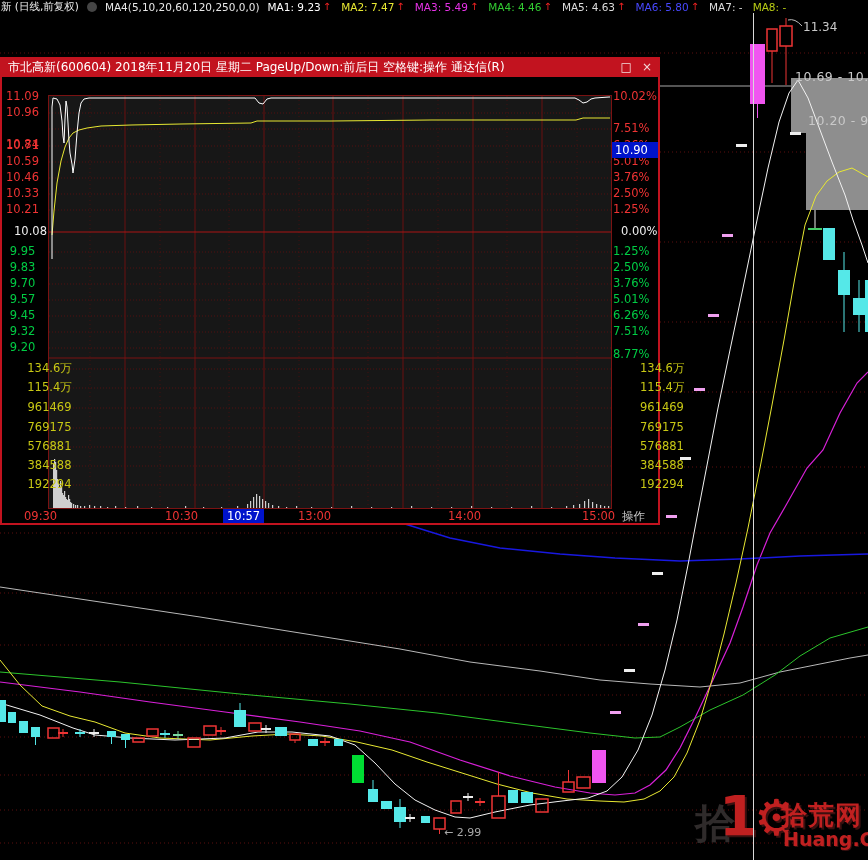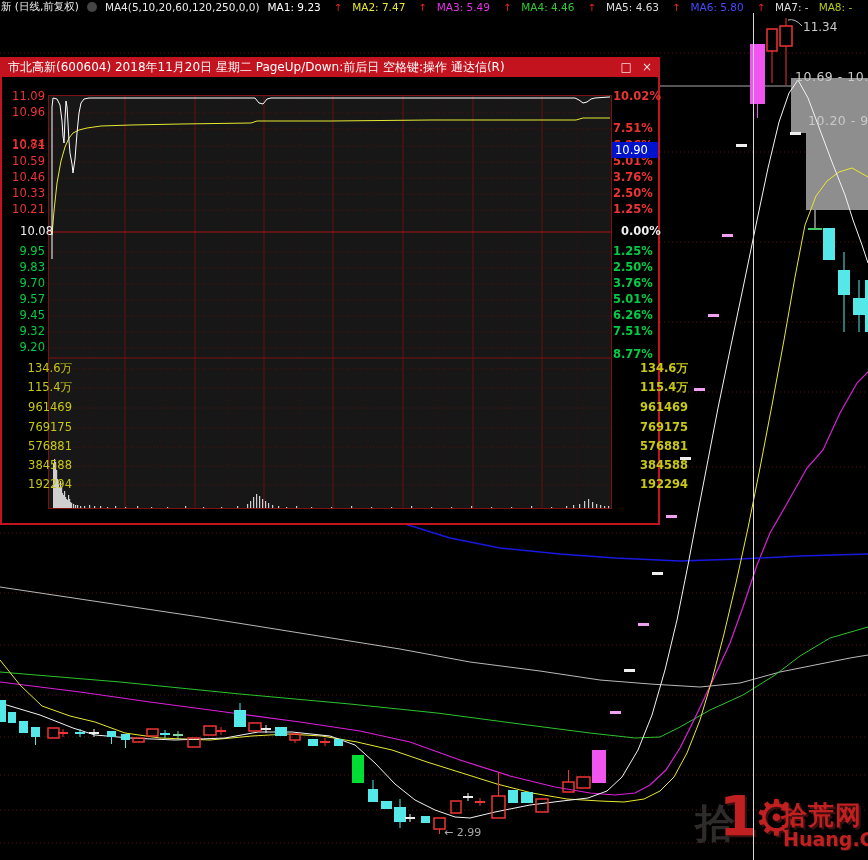--- a/index.html
+++ b/index.html
@@ -2,21 +2,21 @@
 <html><head>
 <meta charset="utf-8">
 <style>
   html,body{margin:0;padding:0;background:#000;}
   .screen{position:relative;width:868px;height:860px;background:#000;overflow:hidden;
           font-family:"DejaVu Sans",sans-serif;color:#ddd;}
   
   .topbar{position:absolute;left:0;top:0;width:868px;height:13px;background:#000;z-index:5;
           display:flex;align-items:center;gap:8px;font-size:10.5px;white-space:nowrap;padding-left:1px;}
   .topbar .circle{width:10px;height:10px;border-radius:50%;background:#454545;display:inline-block;flex:none;}
-  .mi{display:inline-flex;gap:13px;align-items:flex-end;}
+  .mi{display:inline-flex;gap:2px;align-items:center;}
   .arr{color:#ee2222;font-size:10px;}
   
   #main-svg{position:absolute;left:0;top:0;z-index:1;}
   .boxlabel{position:absolute;z-index:2;font-size:12.5px;color:#c9c9c9;letter-spacing:0.5px;white-space:nowrap;}
   .ann{position:absolute;z-index:2;font-size:12px;color:#c9c9c9;white-space:nowrap;}
   .vline{position:absolute;left:753px;top:13px;width:1px;height:847px;background:#d8d8d8;z-index:4;}
   
   .wm{position:absolute;left:693px;top:786px;width:175px;height:72px;z-index:3;}
   .wm-ghost{position:absolute;left:2px;top:10px;font-size:40px;font-weight:bold;color:#2f2b2b;letter-spacing:-2px;}
   .wm-ten{position:absolute;left:26px;top:2px;font-size:56px;font-weight:bold;color:#c02020;line-height:56px;
@@ -31,22 +31,22 @@
          box-shadow:inset 0 0 0 2px #c2131f;}
   .ptitle{position:absolute;left:2px;top:1px;width:656px;height:19px;background:#c2131f;color:#fff;
           font-size:12px;line-height:19px;display:flex;justify-content:space-between;padding:0 6px;box-sizing:border-box;}
   .pbtns{display:flex;gap:10px;font-size:12px;color:#f2d9d9;}
   .pinfo{position:absolute;left:0;top:22px;width:660px;height:16px;font-size:12px;}
   .pinfo span{position:absolute;top:0;}
   .restore-ic{position:absolute;left:596px;top:2px;width:12px;height:10px;border:1px solid #ddd;border-radius:2px;
               background:linear-gradient(90deg,#ddd 0 4px,transparent 4px);}
   .plot{position:absolute;left:48px;top:38px;width:562px;height:412px;background:#171717;border:1px solid #7a1212;box-sizing:content-box;}
   #intra-svg{position:absolute;left:0;top:0;}
-  .axl{position:absolute;font-size:11.5px;width:45px;text-align:right;}
-  .axr{position:absolute;left:613px;font-size:11.5px;white-space:nowrap;font-weight:bold;}
+  .axl{position:absolute;font-size:11.5px;width:45px;text-align:center;}
+  .axr{position:absolute;left:613px;font-size:11.5px;white-space:nowrap;}
   .cr{color:#ee3333;} .cg{color:#00cc44;} .cw{color:#eeeeee;margin-left:8px;} .cy{color:#c8c814;padding-left:27px;}
   .pxbox{position:absolute;left:612px;width:46px;height:16px;background:#0013cc;color:#fff;font-size:11.5px;
          line-height:16px;padding-left:3px;box-sizing:border-box;z-index:2;margin-top:37px;}
   .trow{position:absolute;left:0;top:452px;width:660px;height:15px;font-size:11.5px;}
   .trow span{position:absolute;top:0;}
   .tbox{background:#0013cc;color:#fff !important;padding:0 4px;height:14px;line-height:14px;}
   .oplabel{color:#c8c8c8;}
 </style>
 </head>
 <body>
@@ -394,15 +394,24 @@
         <span class="axr cg" style="top: 283px; margin-top: 7px;">8.77%</span>
         <span class="axr cy" style="top: 304px;">134.6万</span>
         <span class="axr cy" style="top: 323px;">115.4万</span>
         <span class="axr cy" style="top: 343px;">961469</span>
         <span class="axr cy" style="top: 363px;">769175</span>
         <span class="axr cy" style="top: 382px;">576881</span>
         <span class="axr cy" style="top: 401px;">384588</span>
         <span class="axr cy" style="top: 420px;">192294</span>
       </div>
     <div class="pxbox" style="top:48px;">10.90</div>
+    <div class="trow" id="time-row">
+        <span class="cr" style="left: 24px;">09:30</span>
+        <span class="cr" style="left: 165px;">10:30</span>
+        <span class="tbox" style="left: 223px;">10:57</span>
+        <span class="cr" style="left: 298px;">13:00</span>
+        <span class="cr" style="left: 448px;">14:00</span>
+        <span class="cr" style="left: 582px;">15:00</span>
+        <span class="oplabel" style="left: 622px;">操作</span>
+      </div>
   </div>
 
 </div>
 
 </body></html>

